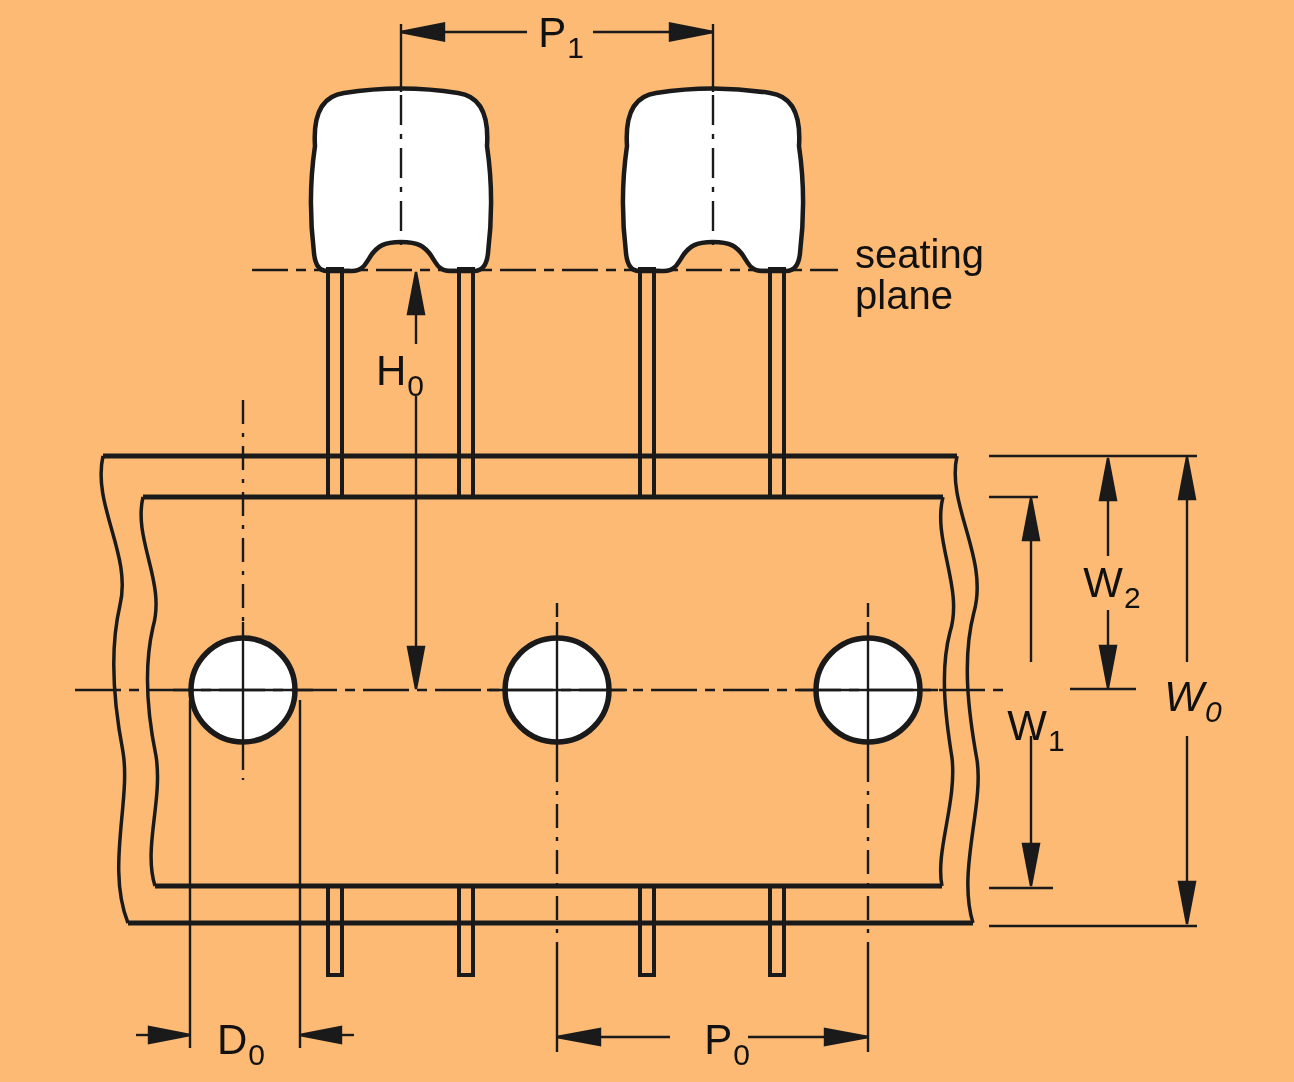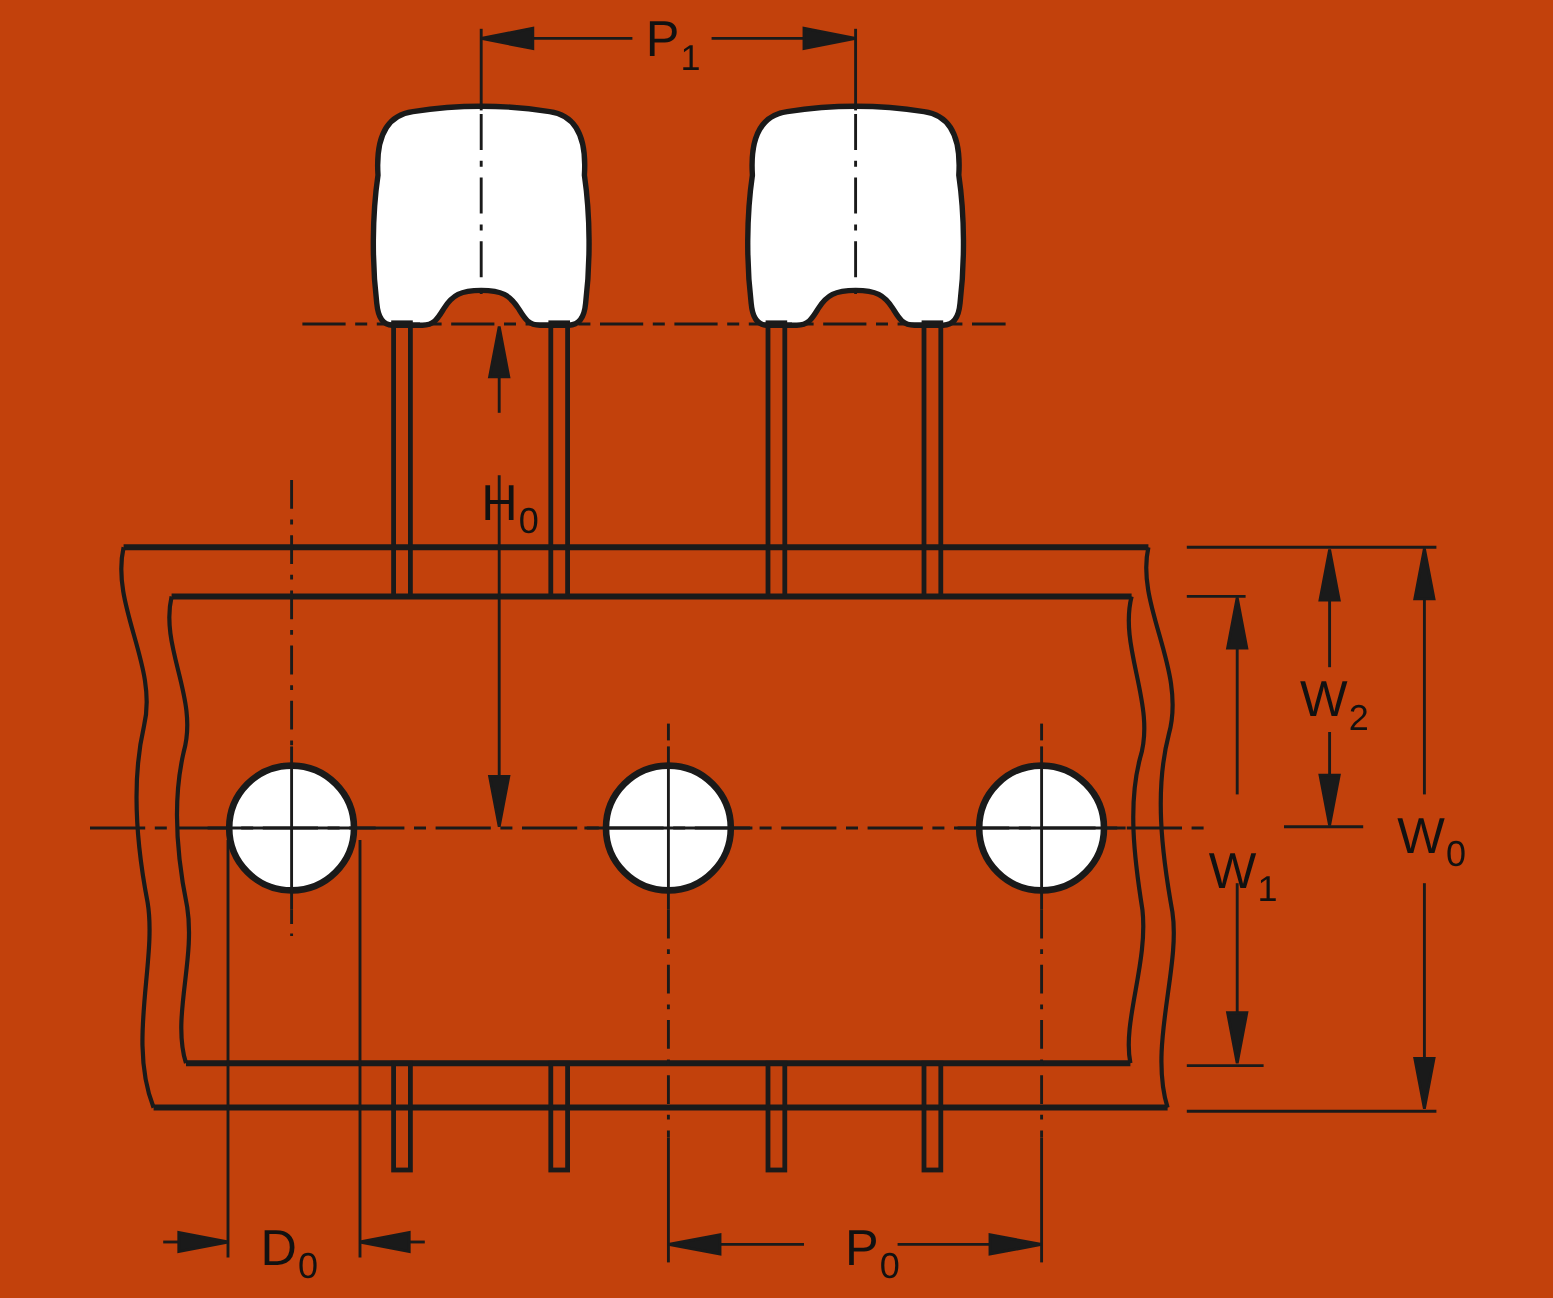--- a/index.html
+++ b/index.html
@@ -1,19 +1,19 @@
 <!DOCTYPE html>
 <html><head>
 <meta charset="utf-8">
 <style>
   html,body{margin:0;padding:0;background:#fff;}
   .canvas{
     position:relative;
     width:1294px;height:1082px;
-    background:#c2410c;
+    background:#fdba74;
     font-family:"Liberation Sans", sans-serif;
     overflow:hidden;
   }
   .canvas svg{position:absolute;left:0;top:0;}
   .lbl{
     position:absolute;
     transform:translate(-50%,-50%);
     font-size:42px;
     color:#111;
     white-space:nowrap;
@@ -168,26 +168,30 @@
         <line x1="557" y1="1037" x2="670" y2="1037"></line>
         <line x1="748" y1="1037" x2="868" y2="1037"></line>
         <polygon points="557,1037 600,1029 600,1045"></polygon>
         <polygon points="868,1037 825,1029 825,1045"></polygon>
       </g>
     </g>
   </svg>
 
   <div class="lbl" style="left:561px;top:33px;"><span>P</span><span class="sub">1</span></div>
 
-  <div class="lbl" style="left:425px;top:371px;margin-top:48px;"><span>H</span><span class="sub">0</span></div>
+  <div class="lbl" style="left:400px;top:371px;"><span>H</span><span class="sub">0</span></div>
 
+  <div class="seating">
+      <span>seating</span>
+      <span>plane</span>
+    </div>
 
   <div class="lbl" style="left:1112px;top:583px;"><span>W</span><span class="sub">2</span></div>
 
   <div class="lbl" style="left:1036px;top:698px;margin-top:28px;"><span>W</span><span class="sub">1</span></div>
 
-  <div class="lbl" style="left:1193px;top:697px;"><span>W</span><span class="sub">0</span></div>
+  <div class="lbl" style="left:1193px;top:697px;font-style:italic;"><span>W</span><span class="sub">0</span></div>
 
   <div class="lbl" style="left:241px;top:1040px;"><span>D</span><span class="sub">0</span></div>
 
   <div class="lbl" style="left:727px;top:1040px;"><span>P</span><span class="sub">0</span></div>
 
 </div>
 
 </body></html>

